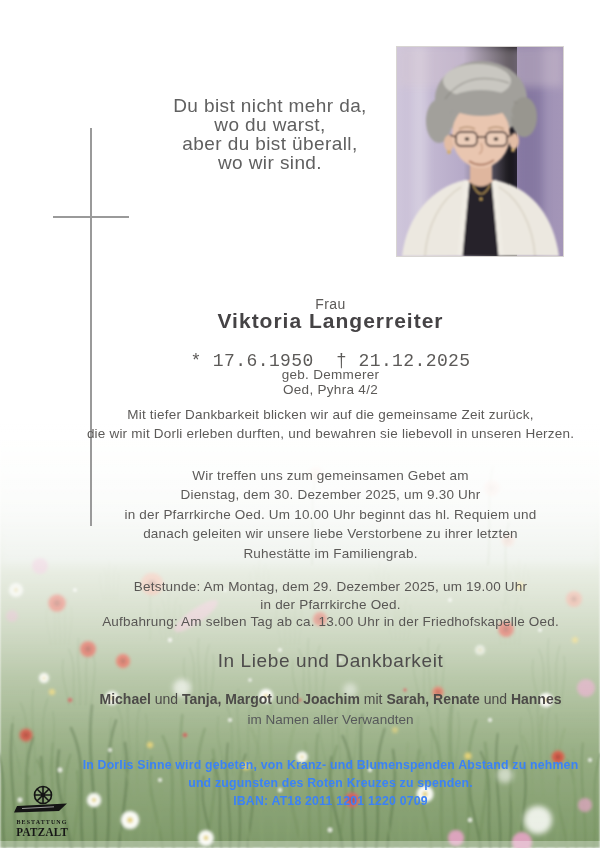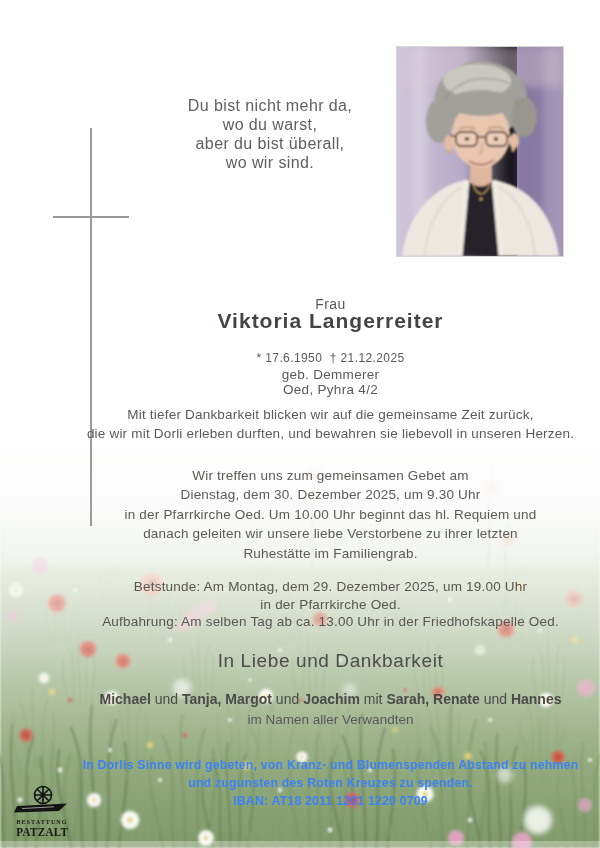--- a/index.html
+++ b/index.html
@@ -9,29 +9,29 @@
   }
   .abs{position:absolute;}
   .ctr{text-align:center;}
   .pre{white-space:pre-line;}
   
   #meadow{position:absolute;left:0;top:0;width:600px;height:848px;z-index:0;}
   
   .cross-v{position:absolute;left:90px;top:128px;width:1.5px;height:398px;background:#9a9a9a;z-index:2;}
   .cross-h{position:absolute;left:53px;top:216px;width:76px;height:1.5px;background:#9a9a9a;z-index:2;}
   
-  .poem{left:140px;top:96px;width:260px;font-size:16px;line-height:19px;color:#606060;letter-spacing:.4px;z-index:3;}
+  .poem{left:140px;top:96px;width:260px;font-size:19px;line-height:19px;color:#606060;letter-spacing:.4px;z-index:3;}
   
   .photo{left:396px;top:46px;width:166px;height:209px;border:1px solid #d8d5d2;background:#b3a7c6;z-index:3;}
   .photo svg{display:block;}
   
   .col{left:68px;width:525px;z-index:3;}
   .salutation{top:296px;font-size:14px;letter-spacing:.4px;}
   .name{top:309px;font-size:21px;color:#454345;letter-spacing:1px;font-weight:bold;}
-  .dates{top:351px;font-size:12px;white-space:pre;letter-spacing:.4px;}
+  .dates{top:351px;font-size:18px;white-space:pre;letter-spacing:.4px;font-family:Liberation Mono, monospace;}
   .birth{top:367px;font-size:13.5px;letter-spacing:.3px;}
   .residence{top:382px;font-size:13.5px;letter-spacing:.3px;}
   .tribute{top:405px;font-size:13.5px;line-height:19px;letter-spacing:.2px;}
   .service{top:466px;font-size:13.5px;line-height:19.4px;letter-spacing:.2px;}
   .wake{top:578px;font-size:13.5px;line-height:17.5px;letter-spacing:.2px;color:#585654;}
   .liebe{top:650px;font-size:19px;color:#4e4c4c;letter-spacing:.6px;}
   .family{top:691px;font-size:14px;color:#4c4a48;}
   .family .b{font-weight:700;}
   .onbehalf{top:712px;font-size:13.5px;color:#56585a;}
   .donation{top:757px;font-size:12.3px;line-height:17.8px;font-weight:700;color:#3b82f6;letter-spacing:.2px;}

